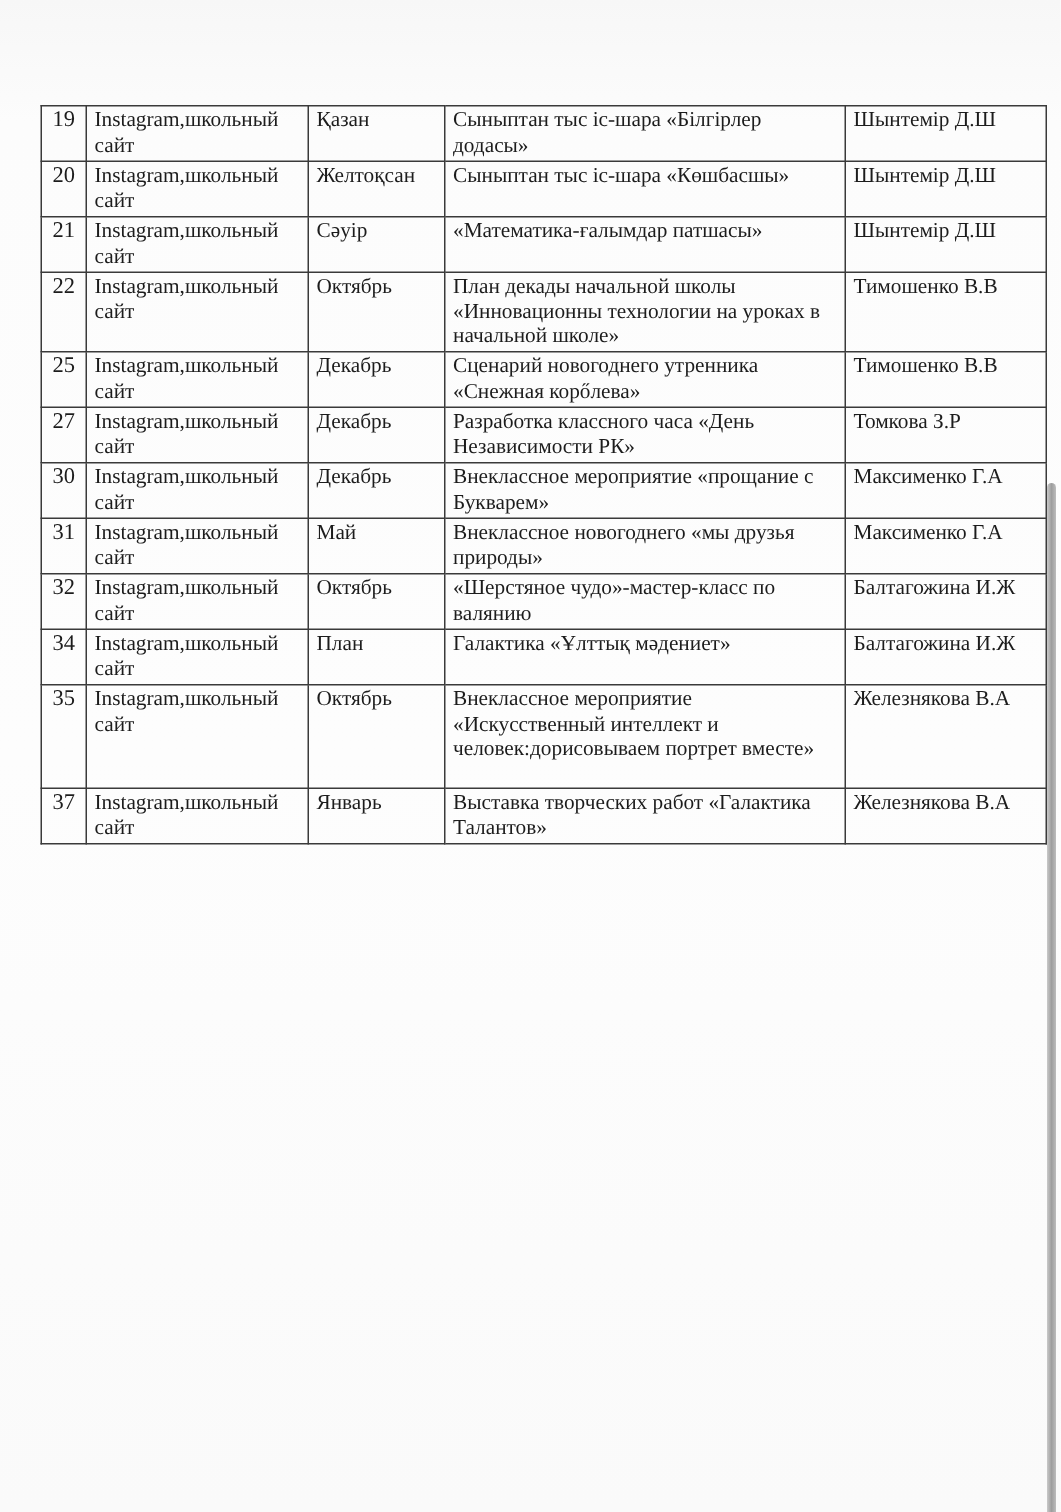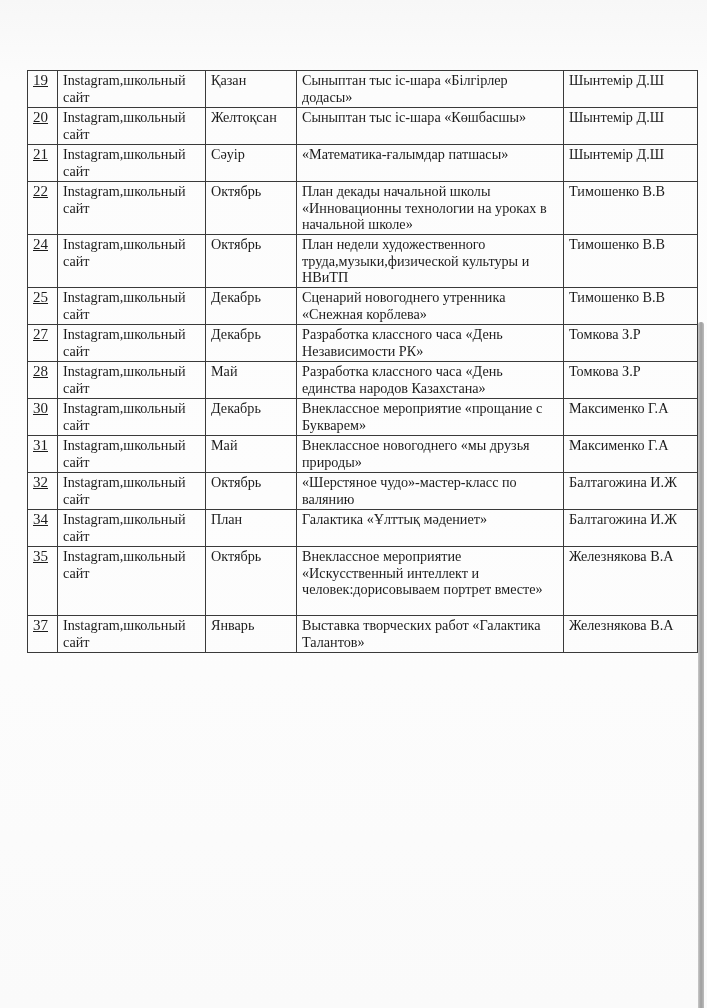--- a/index.html
+++ b/index.html
@@ -39,21 +39,21 @@
     table-layout: fixed;
     font-size: 14.2px;
     line-height: 16.5px;
   }
   table.plan td {
     border: 1.3px solid #3a3a3a;
     vertical-align: top;
     padding: 1px 5px 1px 5px;
     overflow: hidden;
   }
-  td.num { text-align: left; padding-left: 2px; padding-right: 2px; font-size: 15px; text-decoration: underline; }
+  td.num { text-align: center; padding-left: 2px; padding-right: 2px; font-size: 15px; }
   col.c-num { width: 30px; }
   col.c-src { width: 148px; }
   col.c-month { width: 91px; }
   col.c-event { width: 267px; }
   col.c-resp { width: 134px; }
   tr.h2 td { height: 34px; }
   tr.h3 td { height: 50px; }
   tr.h4 td { height: 66px; }
 </style>
 </head>
@@ -92,46 +92,32 @@
         <td>«Математика-ғалымдар патшасы»</td>
         <td>Шынтемір Д.Ш</td>
       </tr>
       <tr class="h3">
         <td class="num">22</td>
         <td>Instagram,школьный сайт</td>
         <td>Октябрь</td>
         <td>План декады начальной школы «Инновационны технологии на уроках в начальной школе»</td>
         <td>Тимошенко В.В</td>
       </tr>
-      <tr class="h3">
-        <td class="num">24</td>
-        <td>Instagram,школьный сайт</td>
-        <td>Октябрь</td>
-        <td>План недели художественного труда,музыки,физической культуры и НВиТП</td>
-        <td>Тимошенко В.В</td>
-      </tr>
       <tr class="h2">
         <td class="num">25</td>
         <td>Instagram,школьный сайт</td>
         <td>Декабрь</td>
         <td>Сценарий новогоднего утренника «Снежная корőлева»</td>
         <td>Тимошенко В.В</td>
       </tr>
       <tr class="h2">
         <td class="num">27</td>
         <td>Instagram,школьный сайт</td>
         <td>Декабрь</td>
         <td>Разработка классного часа «День Независимости РК»</td>
-        <td>Томкова З.Р</td>
-      </tr>
-      <tr class="h2">
-        <td class="num">28</td>
-        <td>Instagram,школьный сайт</td>
-        <td>Май</td>
-        <td>Разработка классного часа «День единства народов Казахстана»</td>
         <td>Томкова З.Р</td>
       </tr>
       <tr class="h2">
         <td class="num">30</td>
         <td>Instagram,школьный сайт</td>
         <td>Декабрь</td>
         <td>Внеклассное мероприятие «прощание с Букварем»</td>
         <td>Максименко Г.А</td>
       </tr>
       <tr class="h2">

